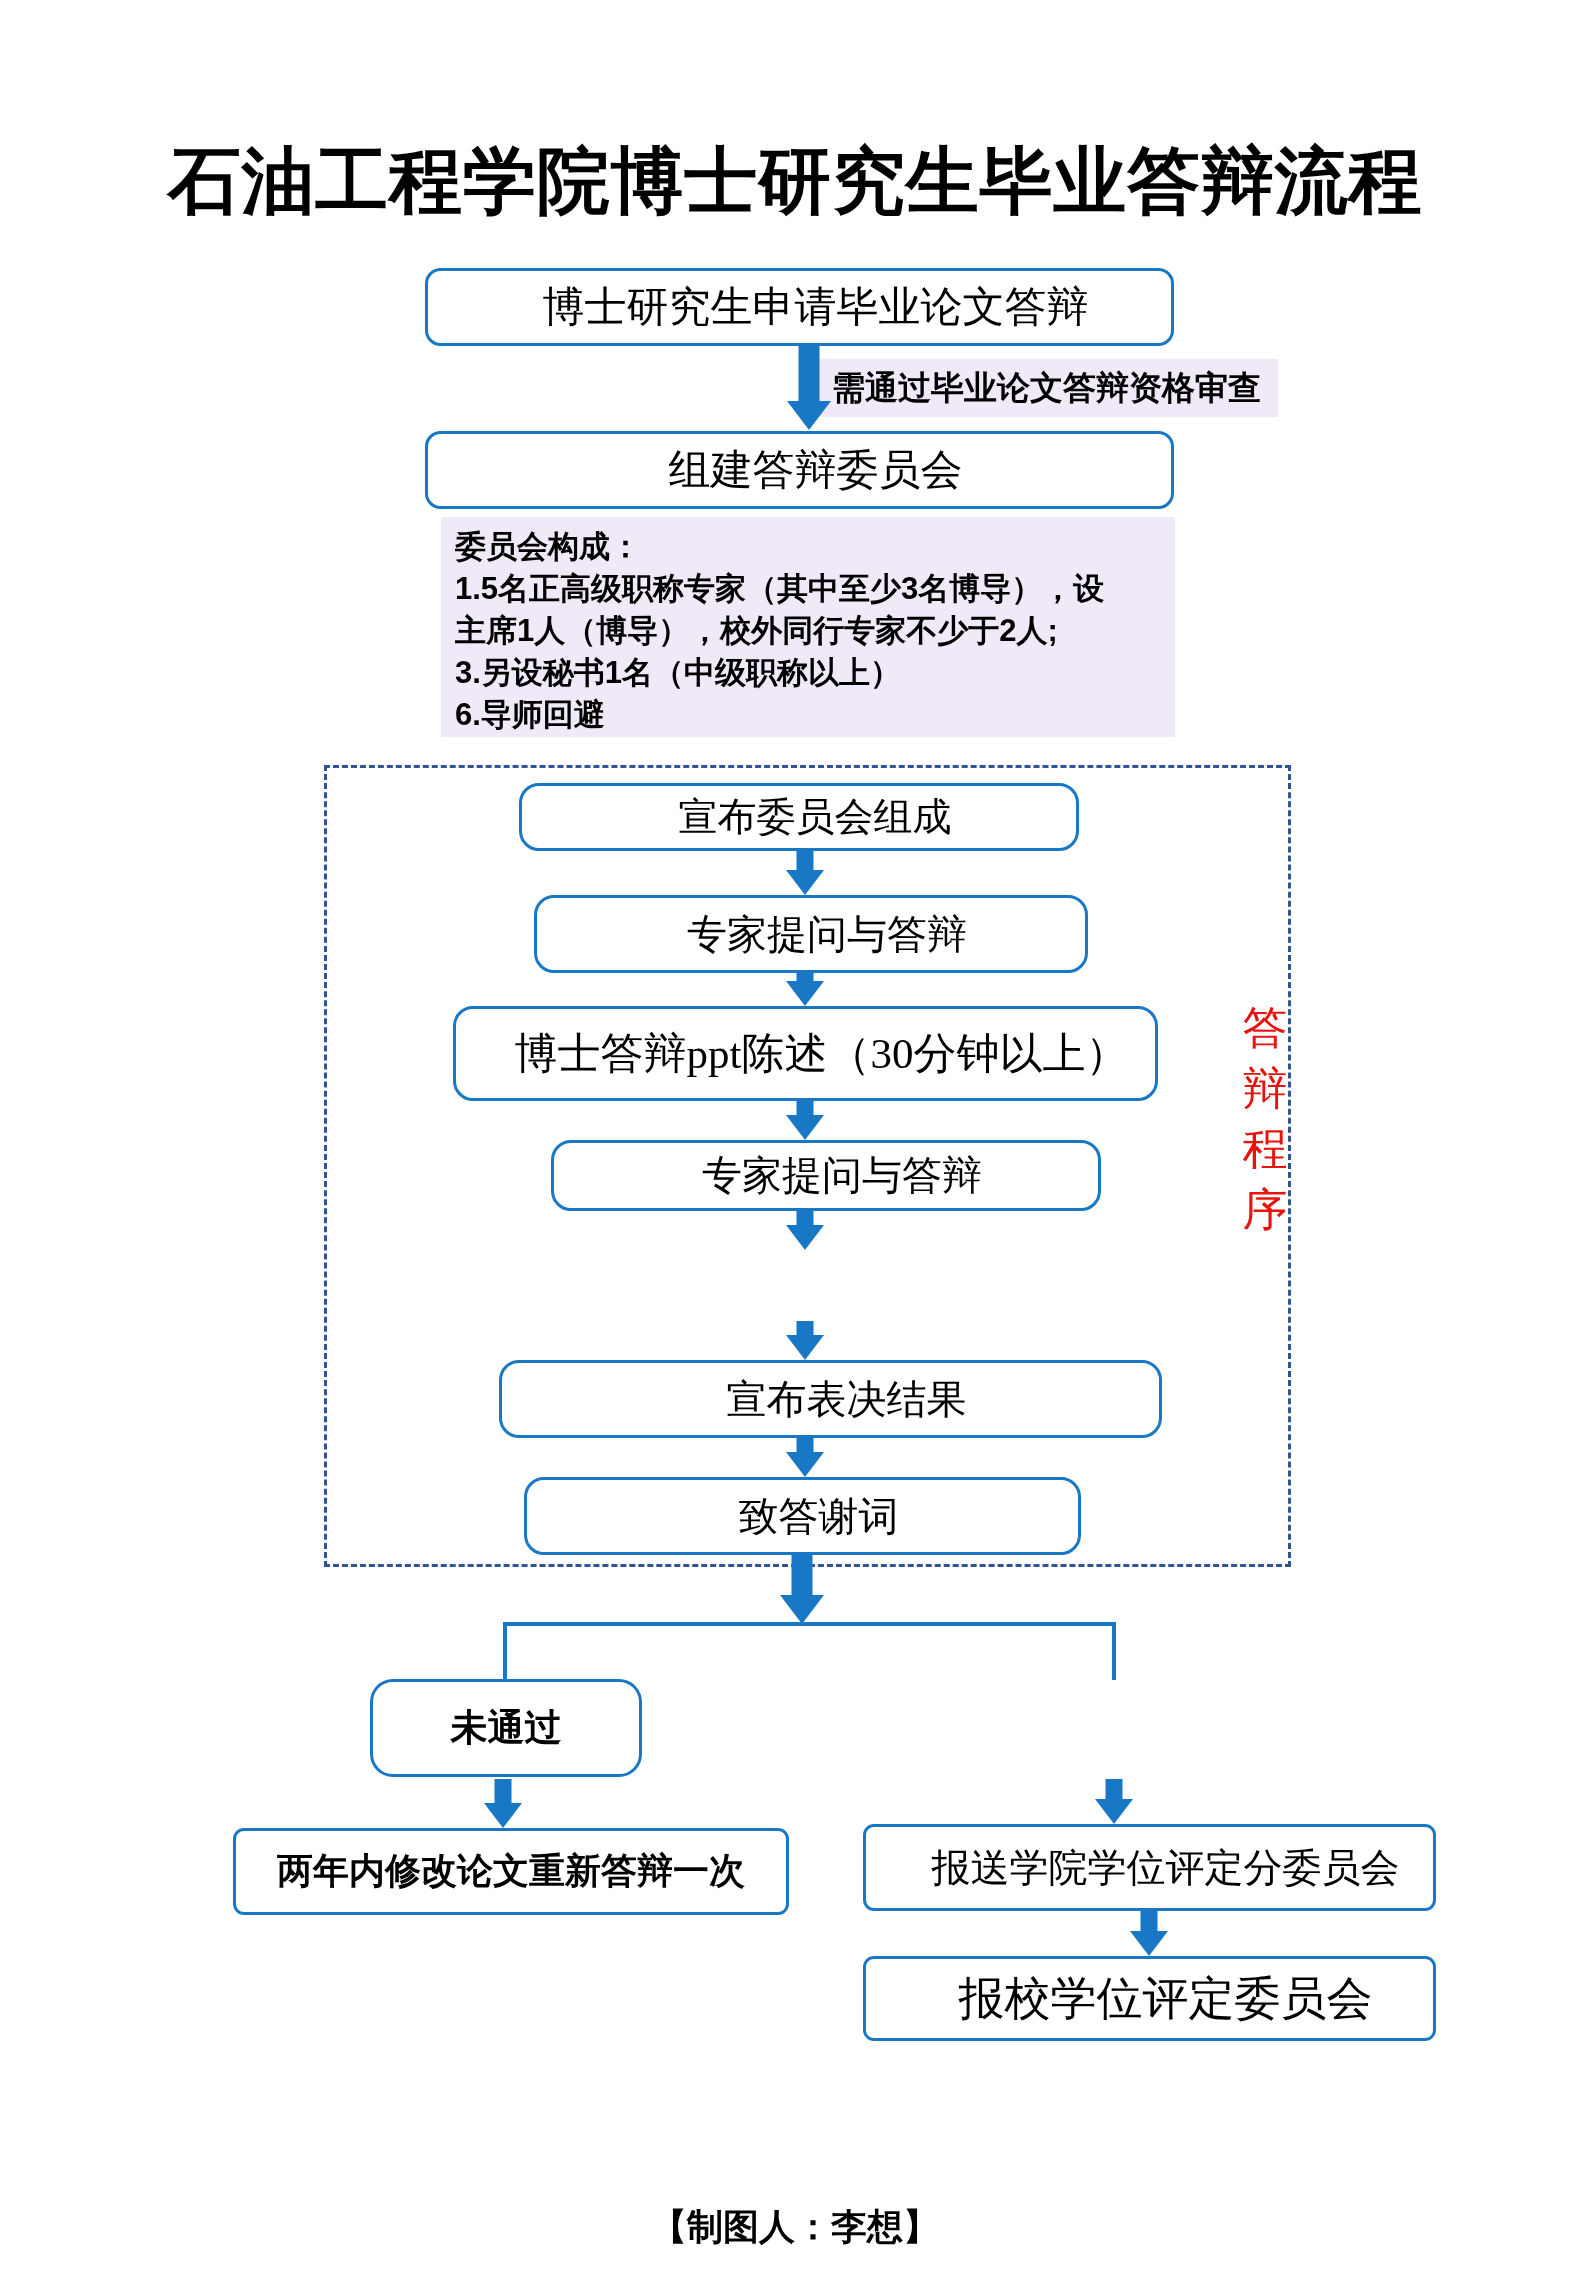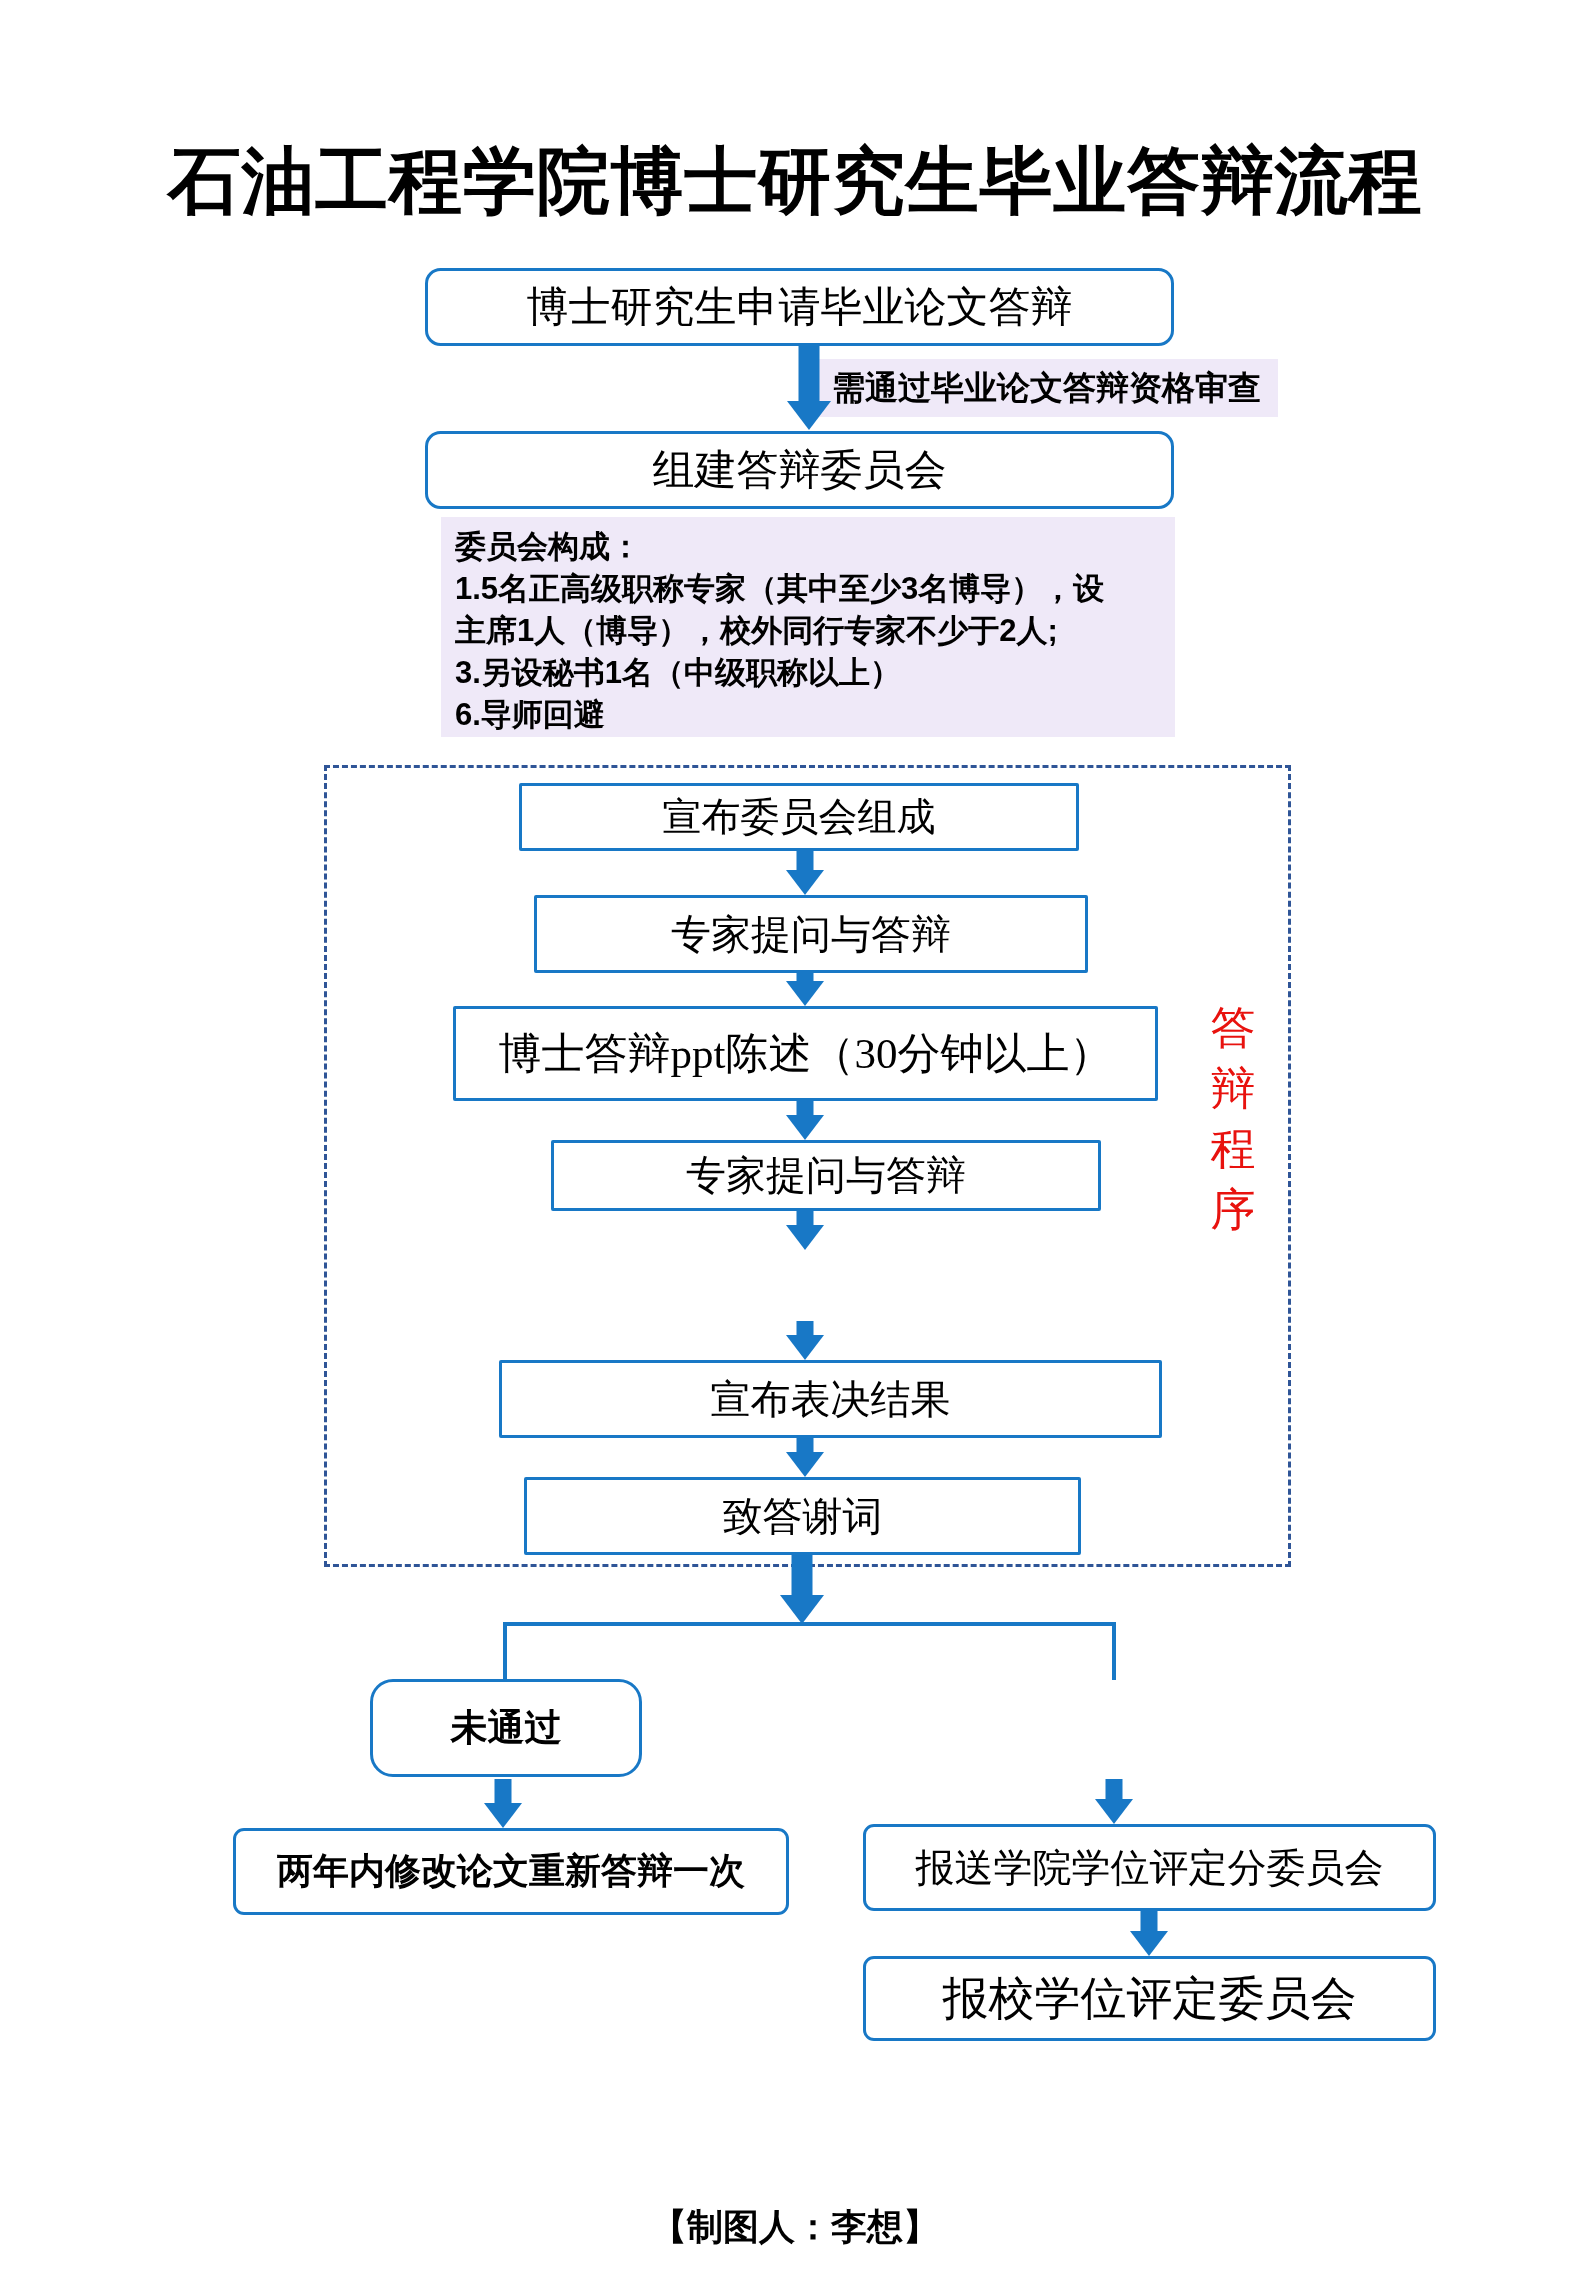--- a/index.html
+++ b/index.html
@@ -7,34 +7,34 @@
     --navy:#2F5597;
     --lav:#EFE9F8;
     --red:#E8120E;
   }
   html,body{margin:0;padding:0;background:#ffffff;}
   .canvas{
     position:relative;width:1590px;height:2295px;background:#ffffff;overflow:hidden;
     font-family:"Liberation Sans","DejaVu Sans",sans-serif;color:#000;
   }
   .hei{font-family:"Liberation Sans","DejaVu Sans",sans-serif;}
-  .kai{font-family:"Liberation Serif","DejaVu Serif",serif;}
+  .kai{font-family:"Liberation Serif","DejaVu Serif",serif;padding-left:32px;}
 
   .page-title{
     position:absolute;left:0;right:0;top:126px;height:109px;
     text-align:center;font-size:73px;font-weight:bold;letter-spacing:0.8px;line-height:109px;
   }
 
   .box{
     position:absolute;box-sizing:border-box;background:#fff;
     border:3.9px solid var(--blue);border-radius:15.5px;
     display:flex;align-items:center;justify-content:center;
     text-align:center;z-index:2;
   }
-  .box.inner{border-width:3.1px;border-radius:2px;}
+  .box.inner{border-width:3.1px;border-radius:20px;}
 
   
   .b-apply{left:425px;top:268px;width:749px;height:78px;font-size:42px;}
   .b-committee{left:425px;top:431px;width:749px;height:78px;font-size:42px;}
   .note-tag{
     position:absolute;left:815px;top:359px;width:463px;height:58px;
     background:var(--lav);display:flex;align-items:center;justify-content:center;
     font-size:33px;font-weight:bold;z-index:3;
   }
   .note-block{

